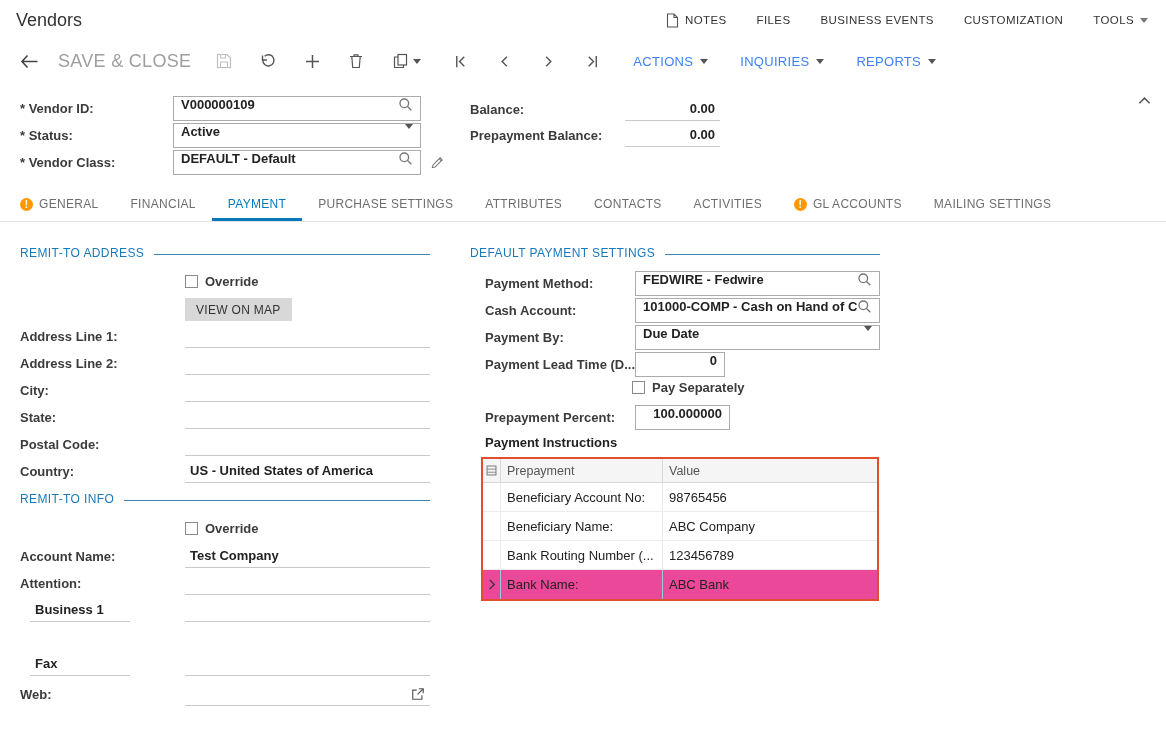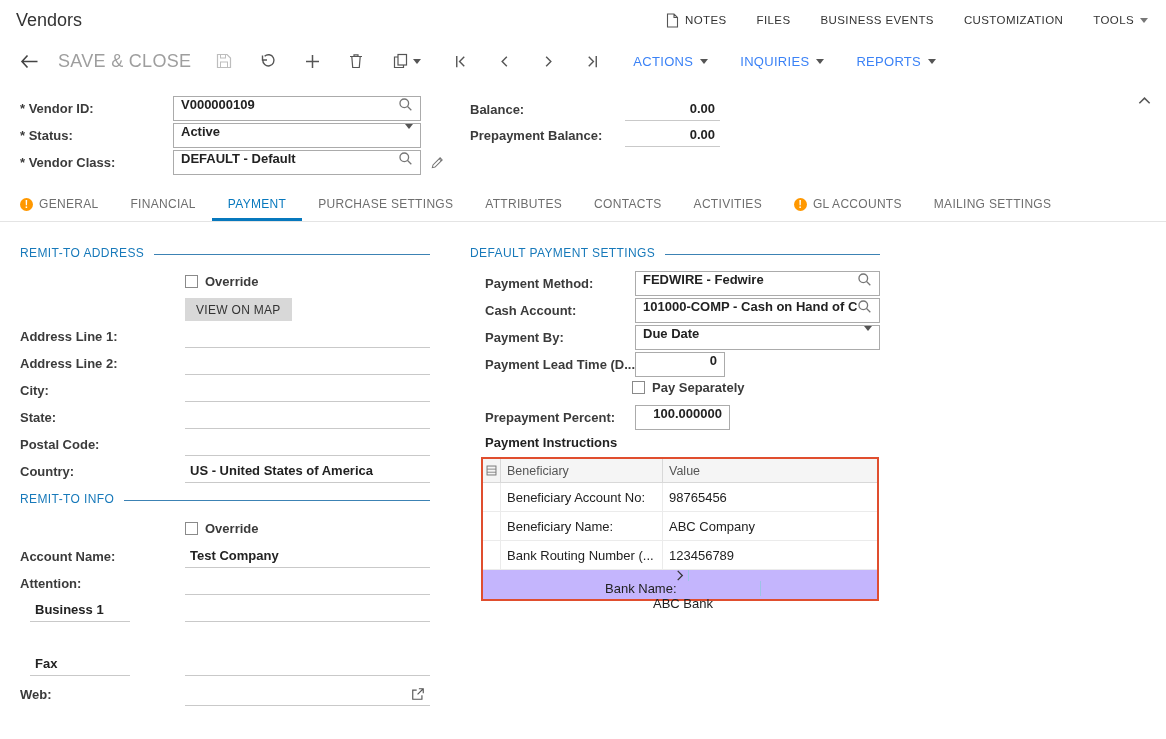--- a/index.html
+++ b/index.html
@@ -51,21 +51,21 @@
   
   .pgrid { position:absolute; left:481px; top:457px; width:398px; border:2px solid #e04e2e; background:#fff; }
   .ghead { display:flex; height:24px; background:#f5f5f5; border-bottom:1px solid #d8d8d8; align-items:center; font-size:12.5px; color:#555; }
   .gsel { width:18px; height:100%; display:flex; align-items:center; justify-content:center; border-right:1px solid #d8d8d8; }
   .gdesc { width:162px; padding-left:6px; height:100%; display:flex; align-items:center; border-right:1px solid #d8d8d8; }
   .gval { flex:1; padding-left:6px; height:100%; display:flex; align-items:center; }
   .grow { display:flex; height:29px; border-bottom:1px solid #ebebeb; font-size:13px; color:#222; align-items:center; background:#fff; }
   .grow:last-child { border-bottom:none; }
   .grow .gsel { border-right:1px solid #ebebeb; }
   .grow .gdesc { border-right:1px solid #ebebeb; }
-  .grow.sel { background:#c4b5fd;flex-direction:column; }
+  .grow.sel { background:#ec4899; }
   .grow.sel .gsel, .grow.sel .gdesc { border-right-color:#9cc4e6; }
 
   svg { display:block; }
 </style>
 </head>
 <body>
 
 <div id="app">
 
   <div class="titlebar">
@@ -411,21 +411,21 @@
   <div class="bold-sub" style="left:485px; top:435px">Payment Instructions</div>
 
   <div class="pgrid">
     <div class="ghead">
       <div class="gsel">
         <svg width="11" height="11" viewBox="0 0 16 16">
             <rect x="1.5" y="1.5" width="13" height="13" fill="none" stroke="#777" stroke-width="1.4"></rect>
             <path d="M1.5 6 H14.5 M1.5 10.5 H14.5" stroke="#777" stroke-width="1.2"></path>
           </svg>
       </div>
-      <div class="gdesc">Beneficiary</div>
+      <div class="gdesc">Prepayment</div>
       <div class="gval">Value</div>
     </div>
 
     <div class="grow">
       <div class="gsel"></div>
       <div class="gdesc">Beneficiary Account No:</div>
       <div class="gval">98765456</div>
     </div>
     <div class="grow">
       <div class="gsel"></div>

